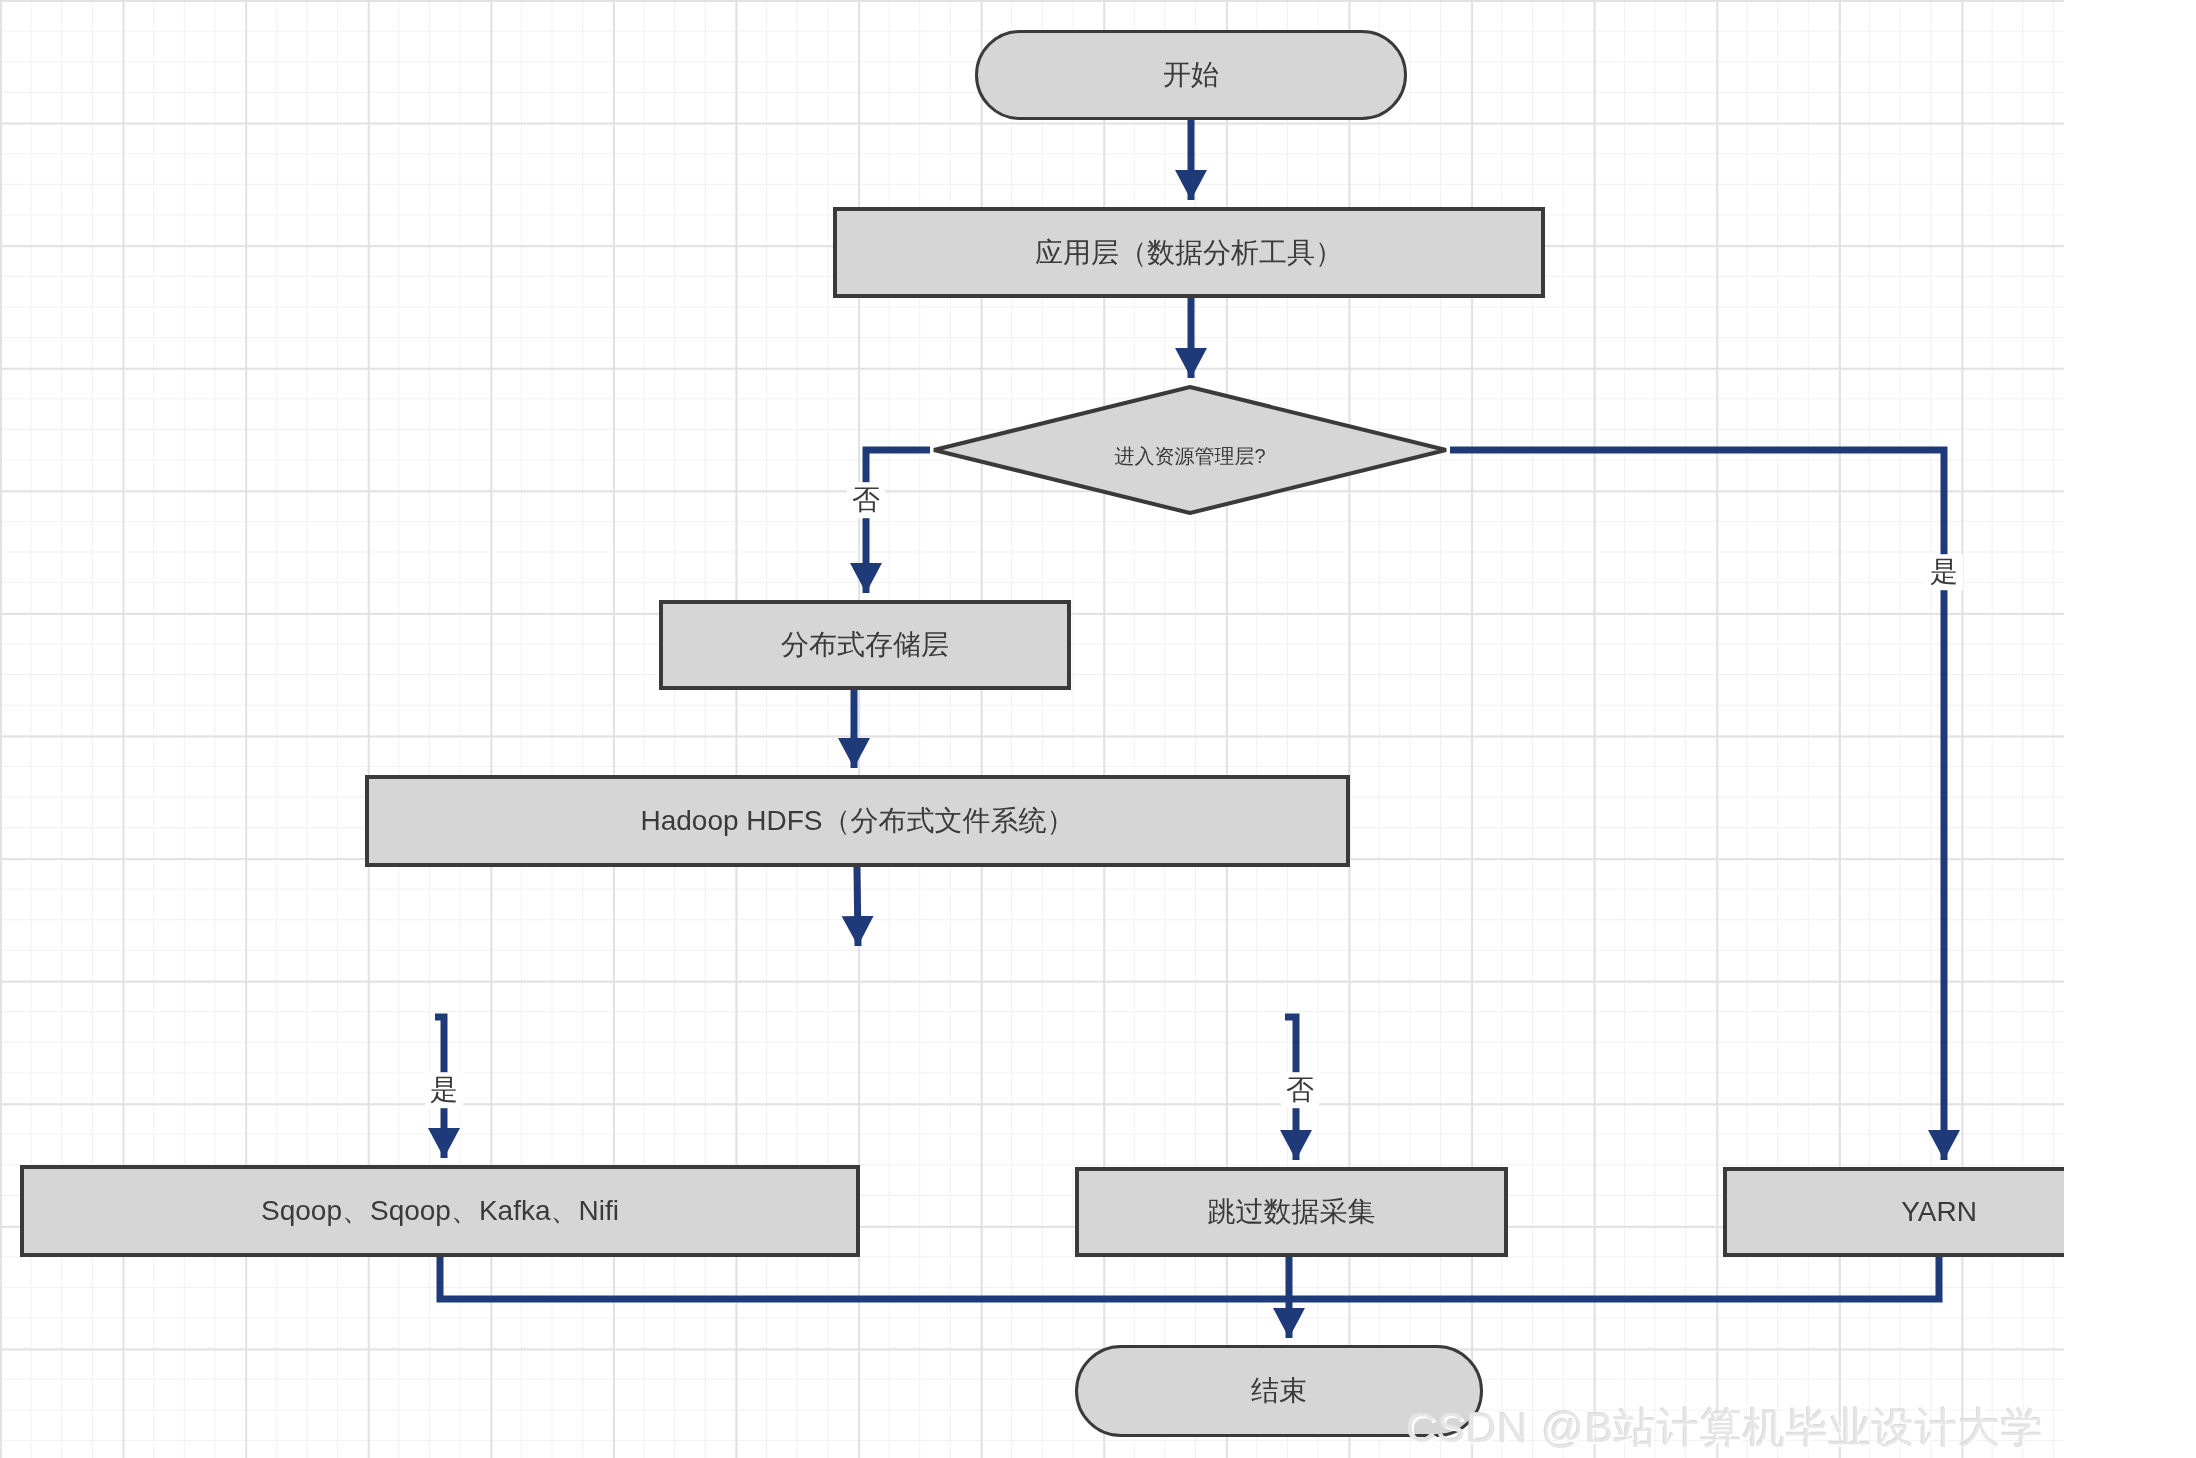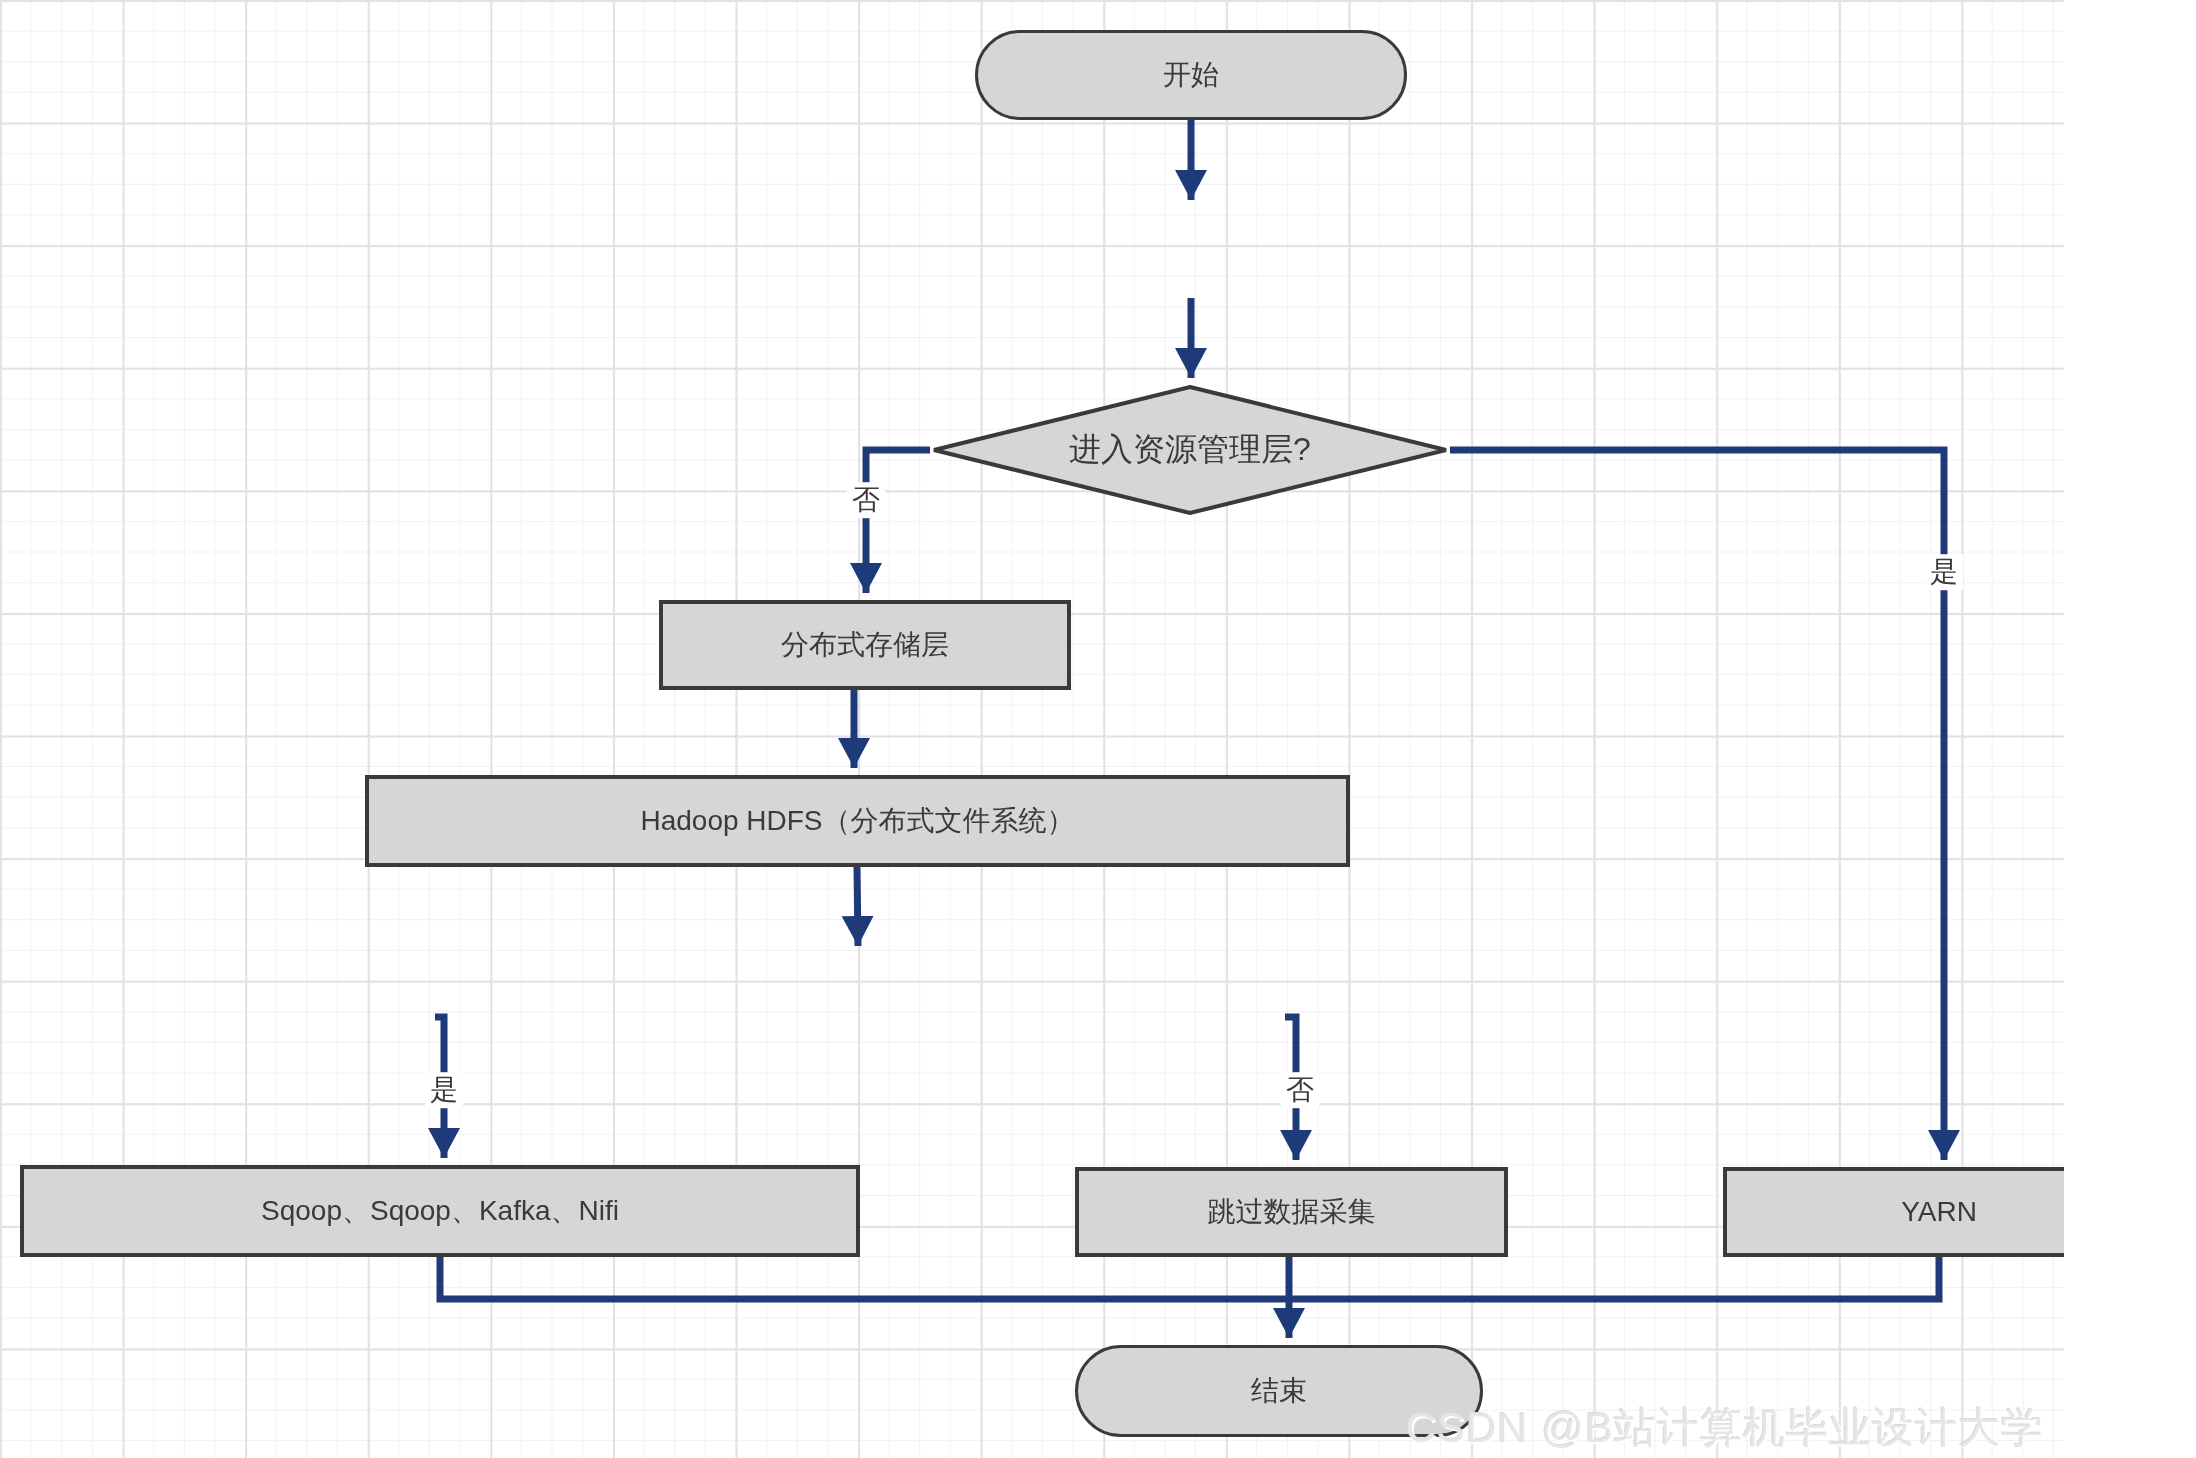--- a/index.html
+++ b/index.html
@@ -29,23 +29,23 @@
     font-size:28px;color:#3a3a3a;
     text-align:center;
     white-space:nowrap;
   }
   .terminator{border-radius:48px;border-width:3px;}
   .decision{
     position:absolute;
     background:none;border:none;
   }
   .decision .label{
-    position:absolute;left:0;top:0;width:100%;height:100%;
+    position:absolute;left:0;top:6px;width:100%;height:100%;
     display:flex;align-items:center;justify-content:center;
-    font-size:32px;color:#3a3a3a;white-space:nowrap;
+    font-size:20px;color:#3a3a3a;white-space:nowrap;
   }
   .branch-label{
     position:absolute;
     transform:translate(-50%,-50%);
     background:#ffffff;
     padding:1px 5px;
     font-size:28px;color:#3a3a3a;
     line-height:1.2;
   }
   .watermark{
@@ -81,20 +81,23 @@
       <path d="M440,1257 L440,1299 L1289,1299"></path>
       <path d="M1939,1257 L1939,1299 L1289,1299"></path>
       <path d="M1289,1257 L1289,1338" marker-end="url(#arrow)"></path>
     </g>
   </svg>
 
   <div class="node terminator" style="left:975px;top:30px;width:432px;height:90px;">
     <span>开始</span>
   </div>
 
+  <div class="node" style="left:833px;top:207px;width:712px;height:91px;">
+    <span>应用层（数据分析工具）</span>
+  </div>
 
   <div class="decision" style="left:930px;top:385px;width:520px;height:130px;">
     <svg width="520" height="130" viewBox="0 0 520 130">
       <polygon points="260,2 516,65 260,128 4,65" fill="#d6d6d6" stroke="#3a3a3a" stroke-width="4"></polygon>
     </svg>
     <span class="label">进入资源管理层?</span>
   </div>
 
   <div class="node" style="left:659px;top:600px;width:412px;height:90px;">
     <span>分布式存储层</span>

